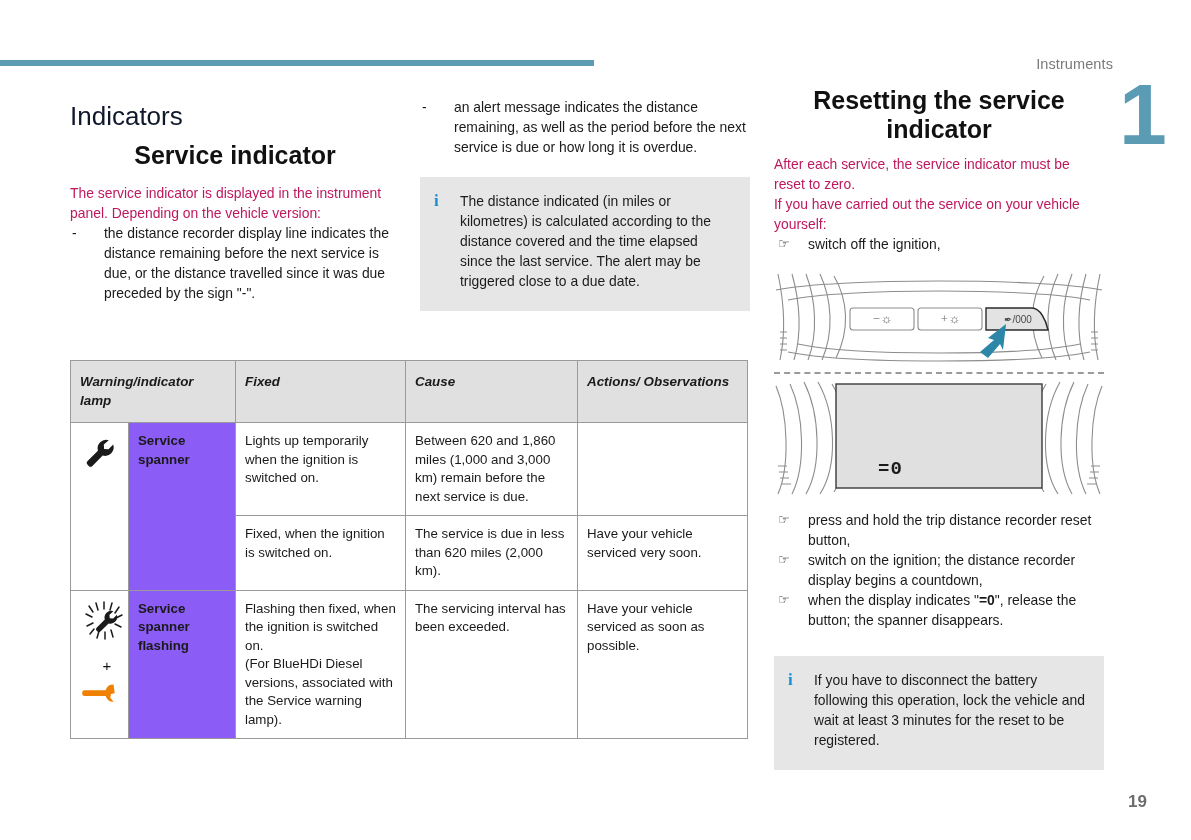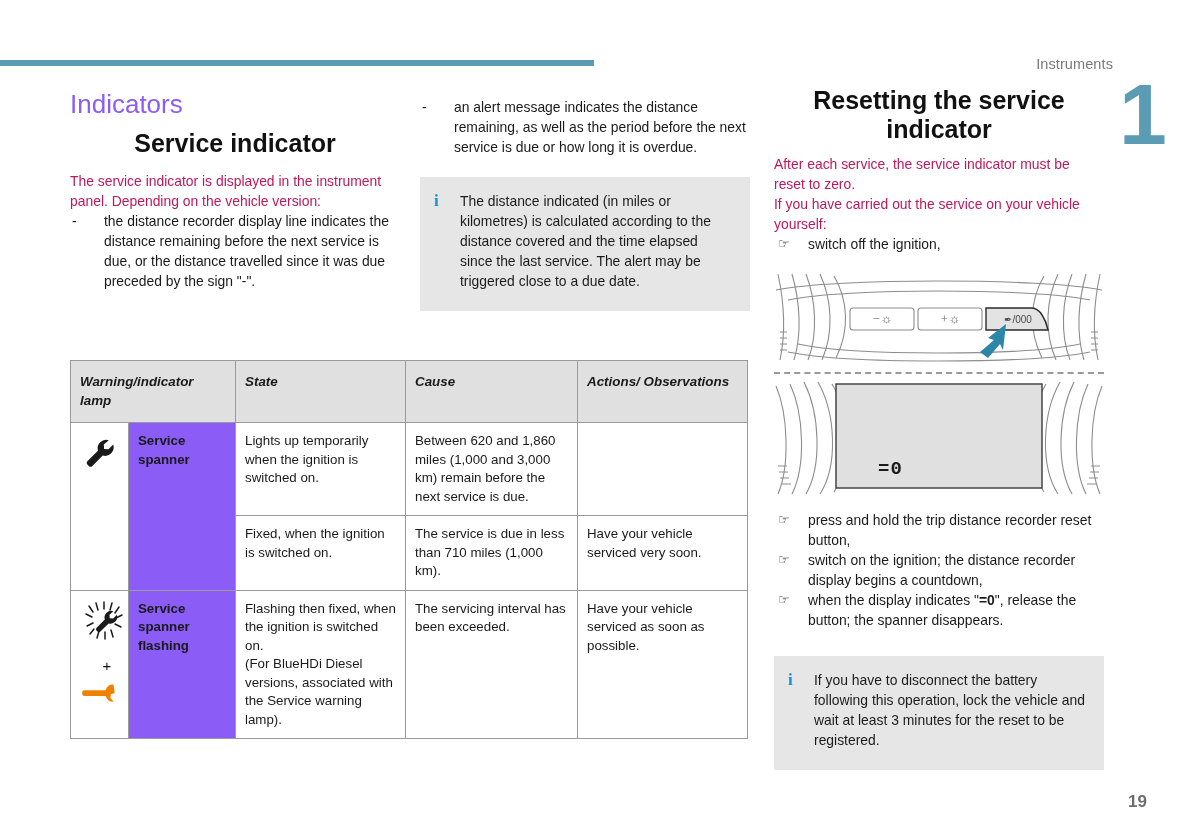--- a/index.html
+++ b/index.html
@@ -38,22 +38,22 @@
     font-size:17px; font-weight:700; color:#6d6d6d;
   }
 
   
   .col { position:absolute; }
   .col-left  { left:70px;  top:86px;  width:330px; }
   .col-mid   { left:420px; top:86px;  width:330px; }
   .col-right { left:774px; top:86px;  width:330px; }
 
   h1.section-title {
-    font-size:26px; font-weight:400; color:#8b5cf6;
-    margin:4px 0 10px 0; line-height:1.1;
+    font-size:26px; font-weight:400; color:#0f172a;
+    margin:16px 0 10px 0; line-height:1.1;
   }
   h2.sub-title {
     font-size:25px; font-weight:700; color:#111;
     margin:0 0 14px 0; line-height:1.15;text-align:center;
   }
   h2.sub-title.tight { margin-top:0; }
 
   p.body {
     font-size:13.9px; line-height:20px; margin:0 0 0 0; color:#be185d;
   }
@@ -277,42 +277,42 @@
   <colgroup>
     <col style="width:58px">
     <col style="width:107px">
     <col class="c-state" style="width:170px">
     <col class="c-cause" style="width:172px">
     <col class="c-act" style="width:170px">
   </colgroup>
   <thead>
     <tr>
       <th colspan="2">Warning/indicator lamp</th>
-      <th>State</th>
+      <th>Fixed</th>
       <th>Cause</th>
       <th style="white-space:pre-line;">Actions/ Observations</th>
     </tr>
   </thead>
   <tbody>
 
     <tr>
       <td class="lamp-cell" rowspan="2">
         <svg class="spanner-black" width="34" height="34" viewBox="0 0 34 34">
           <path d="M25.8 4.2 a8.6 8.6 0 0 0 -10.9 10.6 L4.6 25.1 a2.6 2.6 0 0 0 0 3.7 l1.1 1.1 a2.6 2.6 0 0 0 3.7 0 L19.7 19.5 a8.6 8.6 0 0 0 10.5 -11 l-4.7 4.7 -4.4 -0.3 -0.3 -4.4 Z" fill="#1a1a1a"></path>
         </svg>
       </td>
       <td class="name-cell" rowspan="2">Service spanner</td>
       <td>Lights up temporarily when the ignition is switched on.</td>
       <td>Between 620 and 1,860 miles (1,000 and 3,000 km) remain before the next service is due.</td>
       <td></td>
     </tr>
 
     <tr>
       <td>Fixed, when the ignition is switched on.</td>
-      <td>The service is due in less than 710 miles (1,000 km).</td>
+      <td>The service is due in less than 620 miles (2,000 km).</td>
       <td>Have your vehicle serviced very soon.</td>
     </tr>
 
     <tr>
       <td class="lamp-cell">
         <div class="flash-wrap">
           <svg width="48" height="44" viewBox="0 0 48 44">
             <g stroke="#1a1a1a" stroke-width="1.5" stroke-linecap="round">
               <path d="M9,6 L13,12"></path>
               <path d="M16,3 L18,10"></path>

